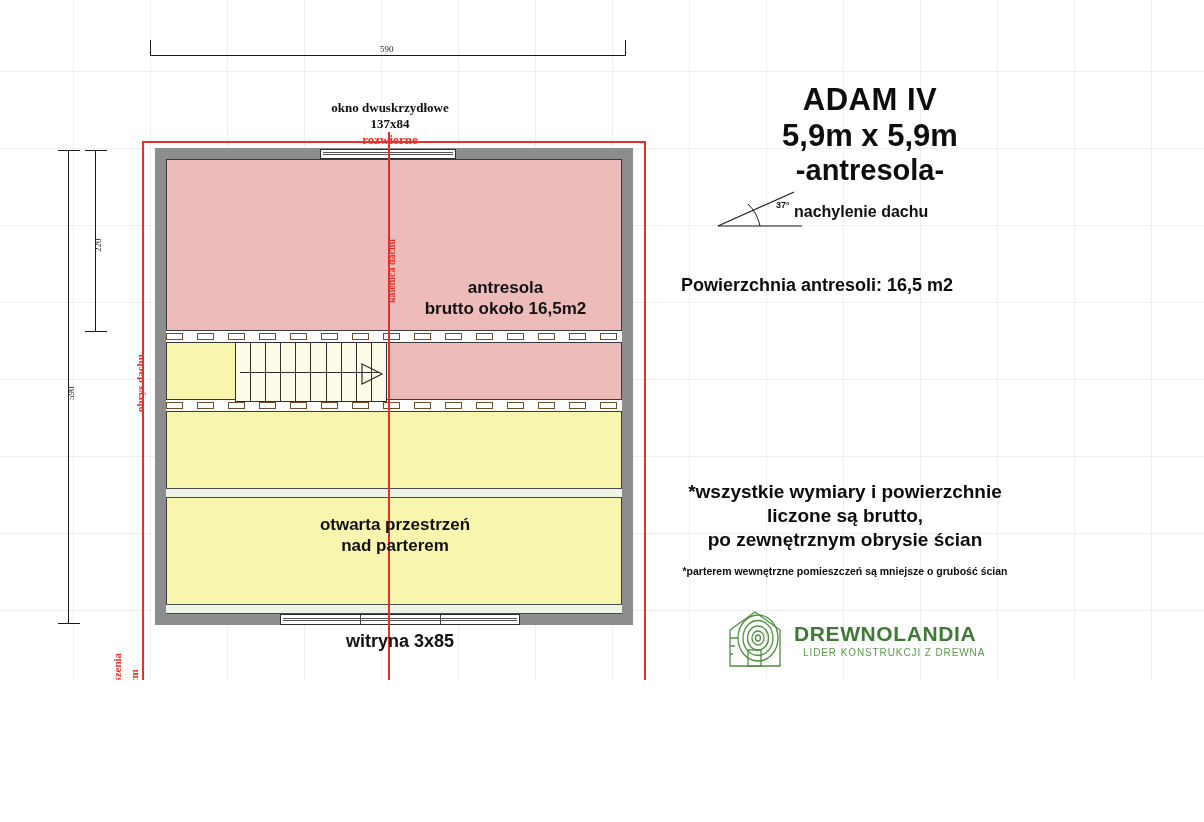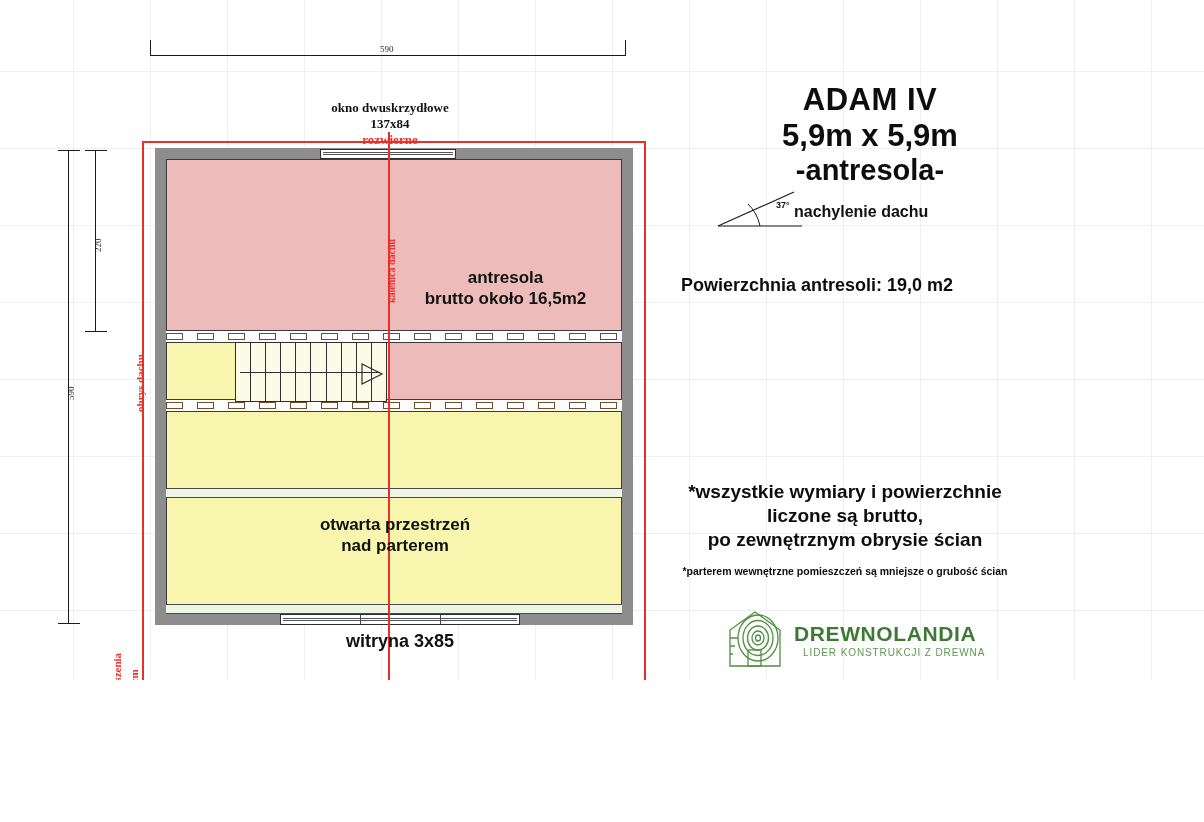--- a/index.html
+++ b/index.html
@@ -388,21 +388,21 @@
 
   <div class="ridge-line" style="left:388px; top:132px; height:602px;"></div>
   <div class="red-v-label" style="left:386px; top:303px; font-size:10px;">kalenica dachu</div>
 
   <div class="plan-label label-serif" style="left:286px; top:100px; width:208px; font-size:13px;">
     <div>okno dwuskrzydłowe</div>
     <div>137x84</div>
     <div class="red-inline">rozwierne</div>
   </div>
 
-  <div class="plan-label" style="left:388px; top:268px; width:235px; font-size:17px;">
+  <div class="plan-label" style="left:388px; top:278px; width:235px; font-size:17px;">
     <div>antresola</div>
     <div>brutto około 16,5m2</div>
   </div>
 
   <div class="plan-label" style="left:275px; top:515px; width:240px; font-size:17px;">
     <div>otwarta przestrzeń</div>
     <div>nad parterem</div>
   </div>
 
   <div class="plan-label" style="left:300px; top:631px; width:200px; font-size:18px;">witryna 3x85</div>
@@ -416,21 +416,21 @@
   <div class="pitch-wrap" style="left:716px; top:190px; width:300px; height:42px;">
     <svg width="90" height="40" viewBox="0 0 90 40" style="position:absolute; left:0; top:0;">
       <line x1="2" y1="36" x2="86" y2="36" stroke="#1a1a1a" stroke-width="1.1"></line>
       <line x1="2" y1="36" x2="78" y2="2" stroke="#1a1a1a" stroke-width="1.1"></line>
       <path d="M 44 36 A 42 42 0 0 0 32 14" fill="none" stroke="#1a1a1a" stroke-width="1"></path>
     </svg>
     <div class="pitch-deg" style="left:60px; top:10px;">37°</div>
     <div class="pitch-text" style="left:78px; top:13px;">nachylenie dachu</div>
   </div>
 
-  <div class="area-text" style="left:681px; top:275px;">Powierzchnia antresoli:  19,0 m2</div>
+  <div class="area-text" style="left:681px; top:275px;">Powierzchnia antresoli:  16,5 m2</div>
 
   <div class="notes notes-main" style="left:660px; top:480px; width:370px;">
     <div>*wszystkie wymiary i powierzchnie</div>
     <div>liczone są brutto,</div>
     <div>po zewnętrznym obrysie ścian</div>
   </div>
   <div class="notes notes-sub" style="left:660px; top:565px; width:370px;">*parterem wewnętrzne pomieszczeń są mniejsze o grubość ścian</div>
 
   <div class="logo-wrap" style="left:722px; top:608px; width:250px; height:62px;">
     <svg width="66" height="62" viewBox="0 0 66 62" style="position:absolute; left:0; top:0;">

